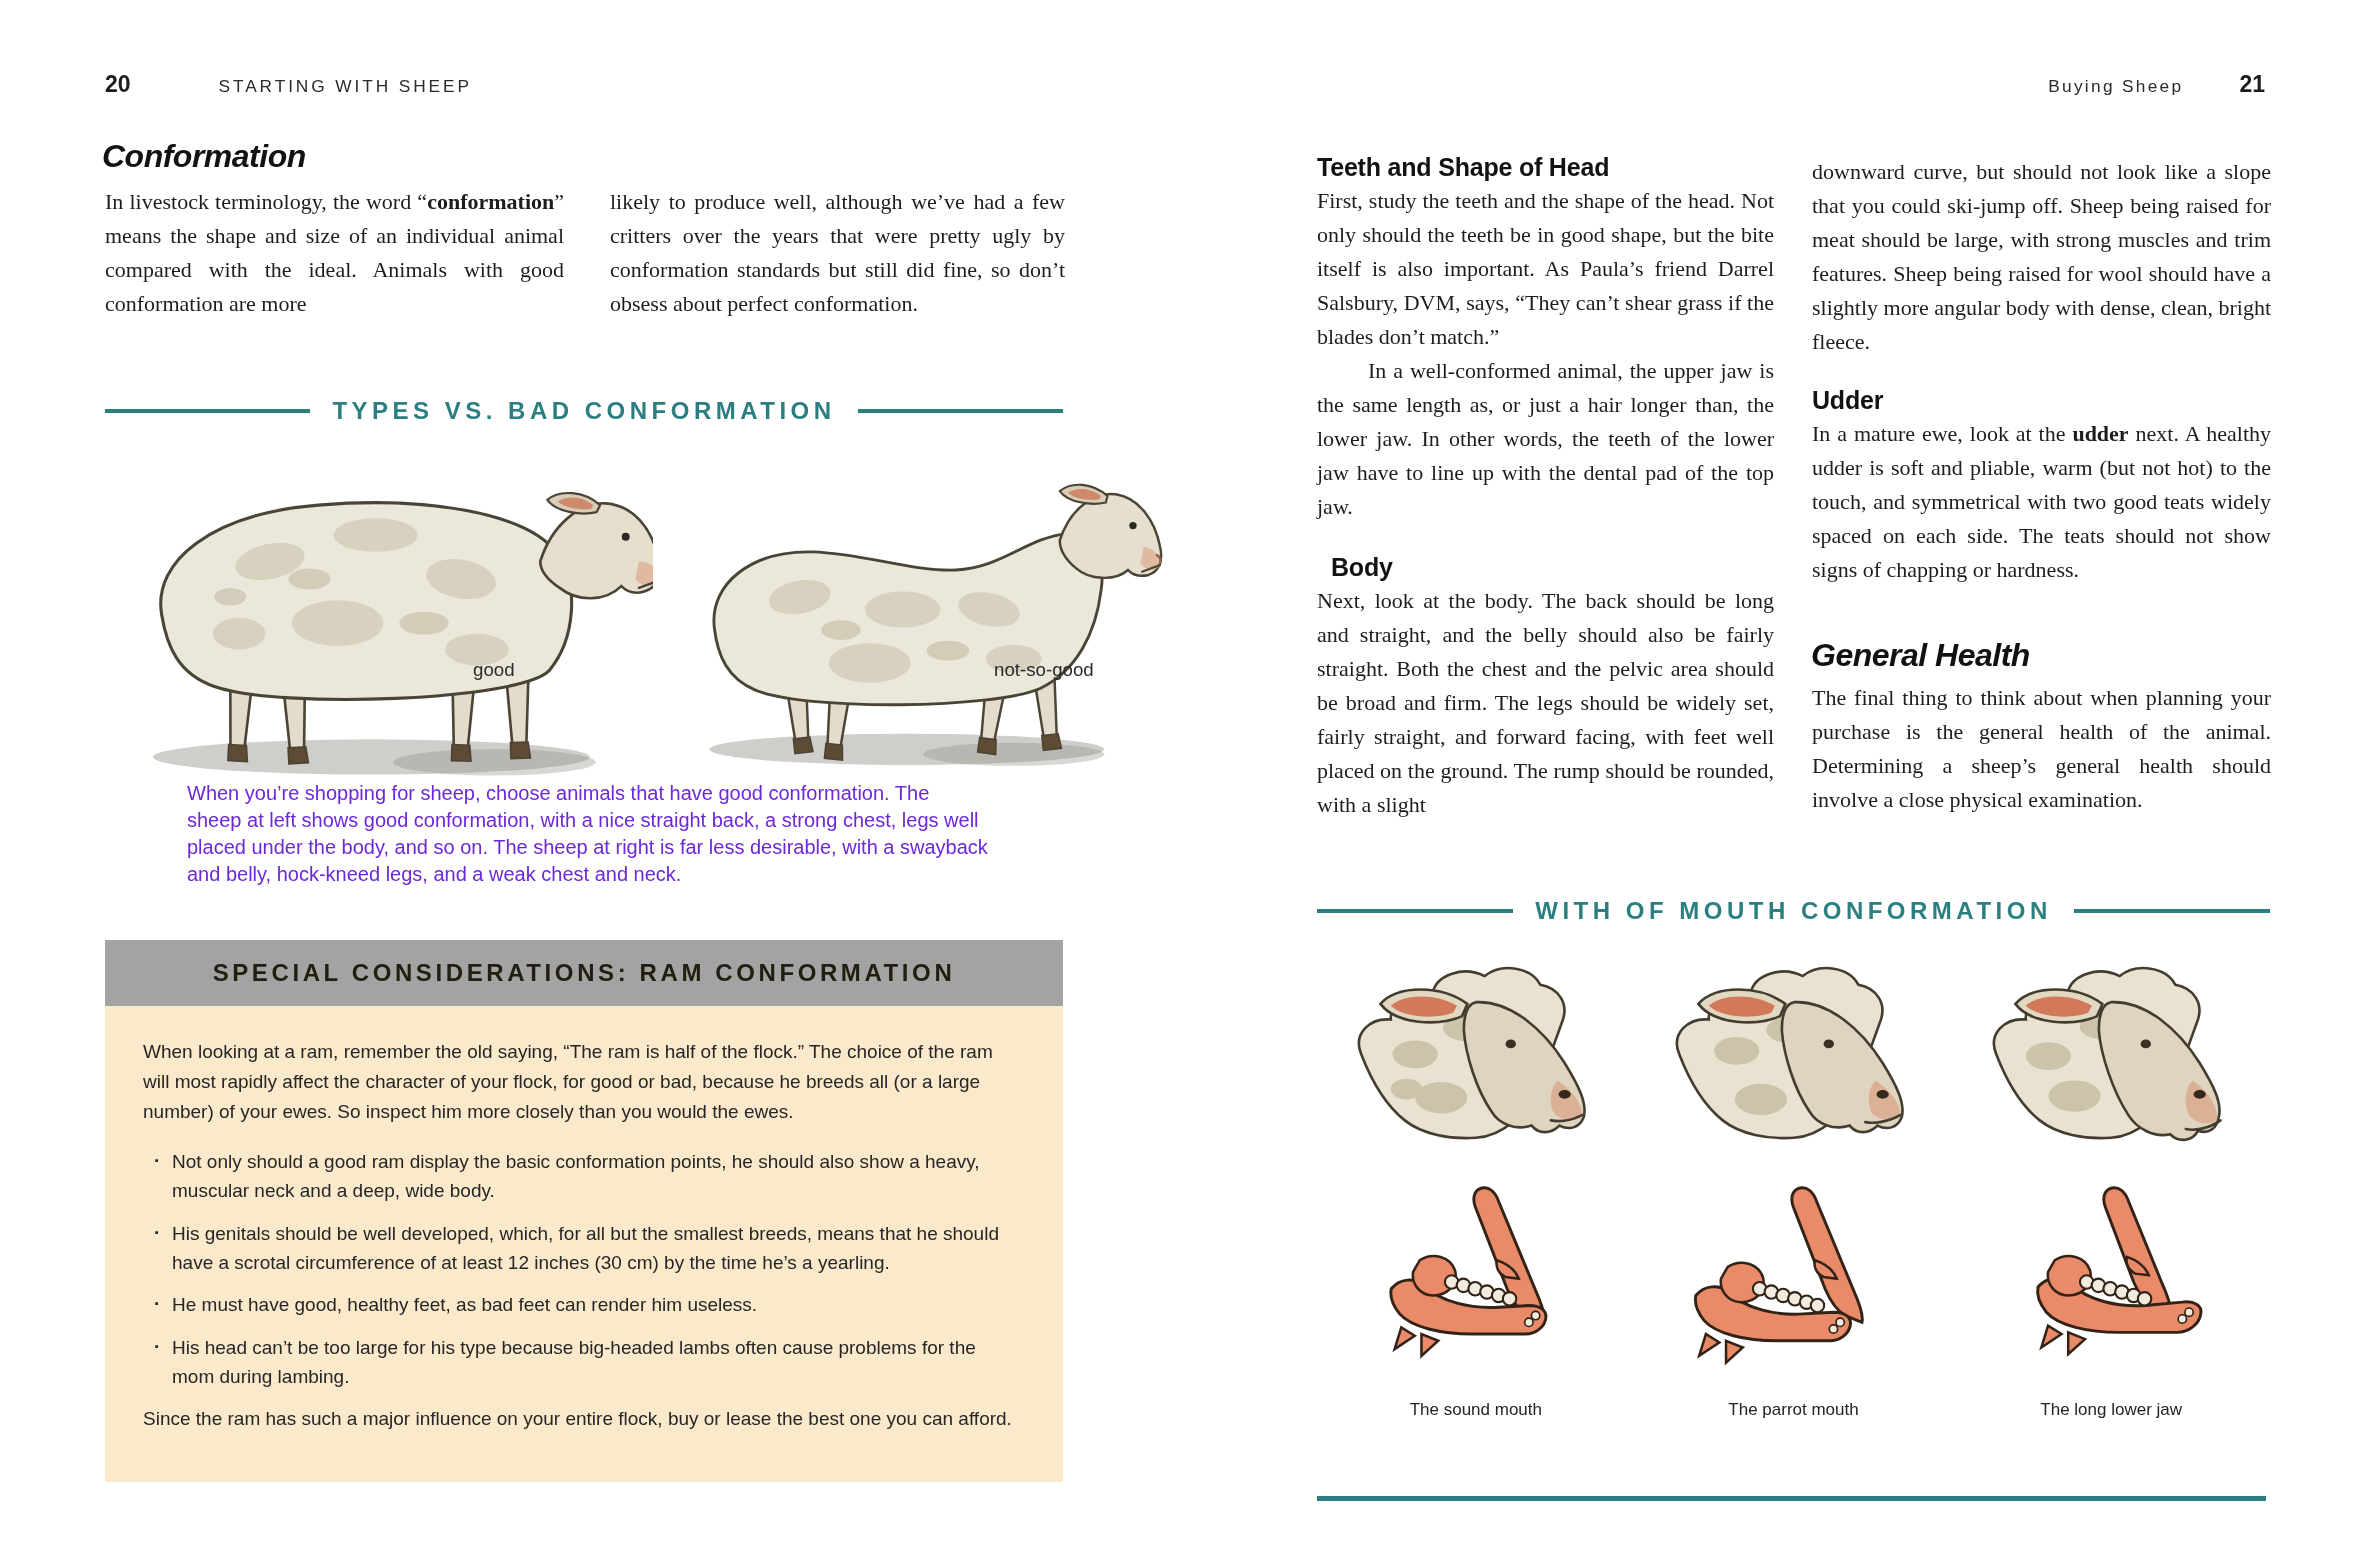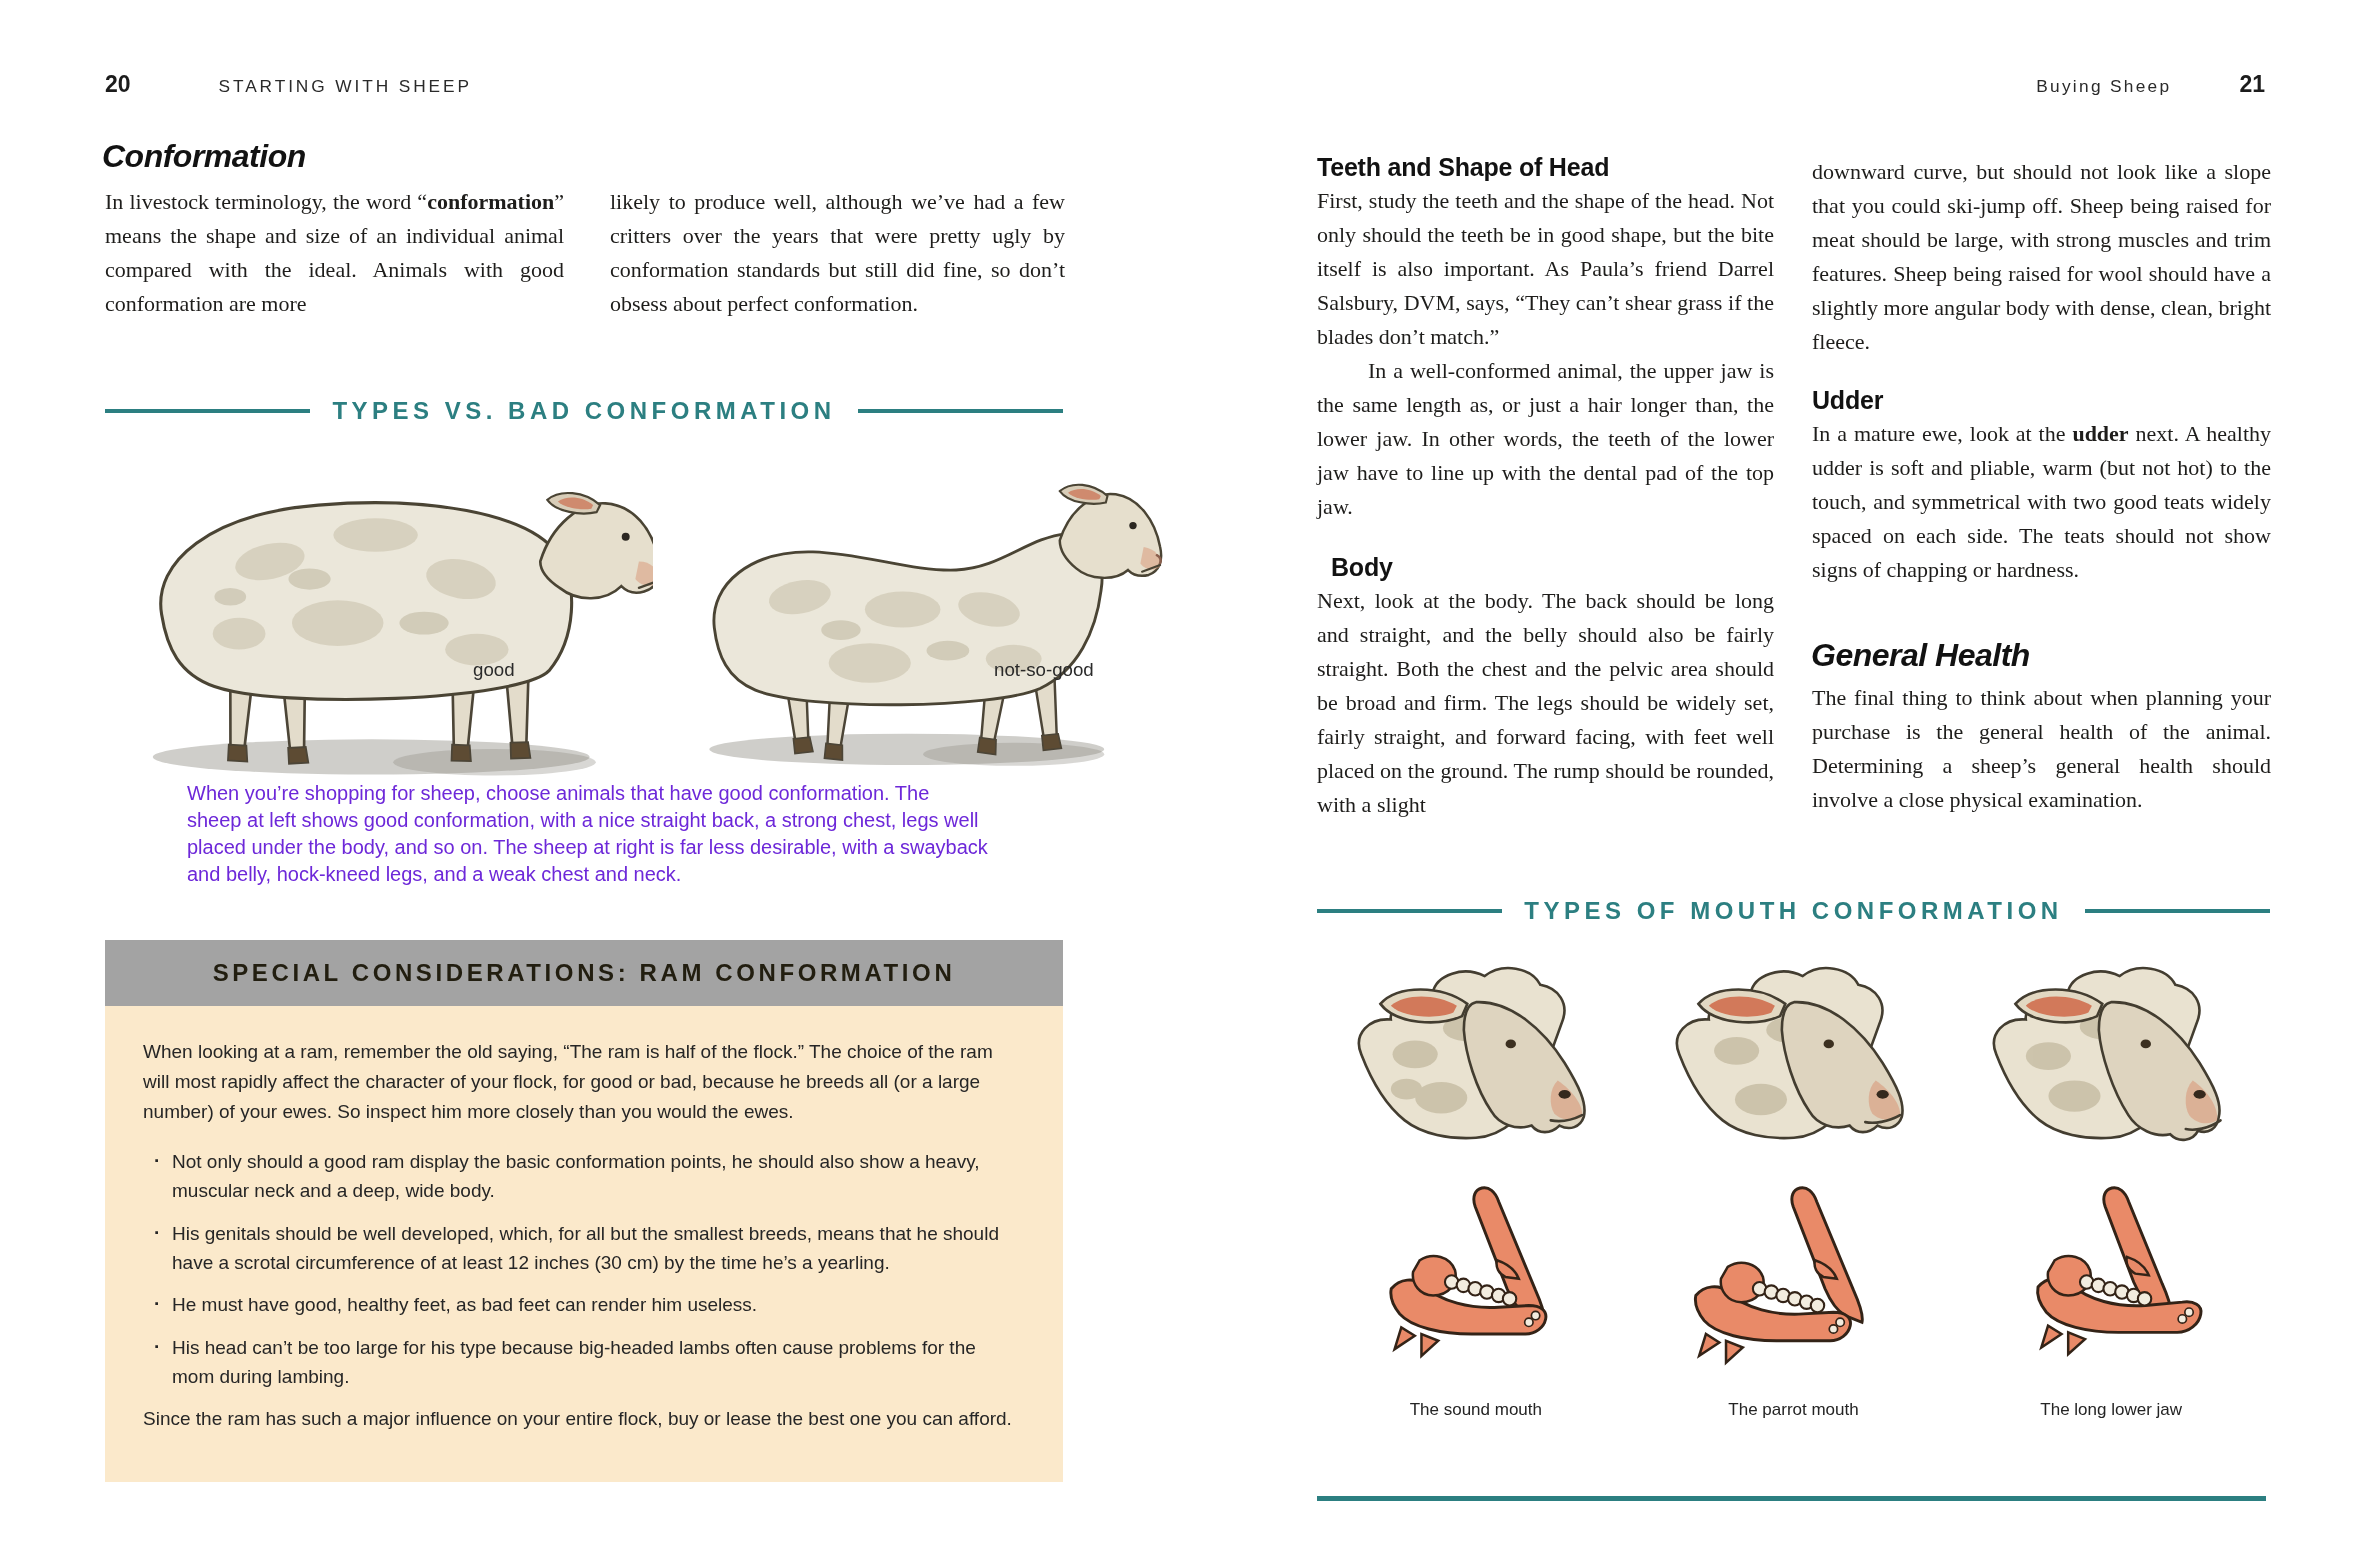--- a/index.html
+++ b/index.html
@@ -175,21 +175,21 @@
         <li><span class="dot">·</span><span>His genitals should be well developed, which, for all but the smallest breeds, means that he should have a scrotal circumference of at least 12 inches (30 cm) by the time he’s a yearling.</span></li>
         <li><span class="dot">·</span><span>He must have good, healthy feet, as bad feet can render him useless.</span></li>
         <li><span class="dot">·</span><span>His head can’t be too large for his type because big-headed lambs often cause problems for the mom during lambing.</span></li>
       </ul>
       <p>Since the ram has such a major influence on your entire flock, buy or lease the best one you can afford.</p>
     </div>
   </div>
 
   <div class="abs runhead" style="left:1947px;top:71px;width:318px;justify-content:flex-end;">
     <span class="runtitle" style="letter-spacing:2.3px;">Buying Sheep</span>
-    <span class="folio" style="margin-left:36px;">21</span>
+    <span class="folio" style="margin-left:24px;">21</span>
   </div>
 
   <div class="abs sub-head" style="left:1317px;top:153px;">Teeth and Shape of Head</div>
   <div class="abs serif-body" style="left:1317px;top:184px;width:457px;">
     <p>First, study the teeth and the shape of the head. Not only should the teeth be in good shape, but the bite itself is also important. As Paula’s friend Darrel Salsbury, DVM, says, “They can’t shear grass if the blades don’t match.”</p>
     <p class="indent">In a well-conformed animal, the upper jaw is the same length as, or just a hair longer than, the lower jaw. In other words, the teeth of the lower jaw have to line up with the dental pad of the top jaw.</p>
   </div>
 
   <div class="abs sub-head" style="left:1317px;top:553px;margin-left:14px;">Body</div>
   <div class="abs serif-body" style="left:1317px;top:584px;width:457px;">
@@ -205,21 +205,21 @@
     <p><span>In a mature ewe, look at the </span><b>udder</b><span> next. A healthy udder is soft and pliable, warm (but not hot) to the touch, and symmetrical with two good teats widely spaced on each side. The teats should not show signs of chapping or hardness.</span></p>
   </div>
 
   <div class="abs italic-head" style="left:1811px;top:637px;">General Health</div>
   <div class="abs serif-body" style="left:1812px;top:681px;width:459px;">
     <p>The final thing to think about when planning your purchase is the general health of the animal. Determining a sheep’s general health should involve a close physical examination.</p>
   </div>
 
   <div class="abs feature-row" style="left:1317px;top:897px;width:953px;">
     <div class="feature-rule"></div>
-    <div class="feature-title">TYPES OF MOUTH CONFORMATION</div>
+    <div class="feature-title">WITH OF MOUTH CONFORMATION</div>
     <div class="feature-rule"></div>
   </div>
 
   <div class="abs" style="left:1317px;top:950px;width:953px;display:flex;">
 
     <div class="mouth-col">
       <svg width="264" height="226" viewBox="0 0 300 260">
         <path d="M18,120 C8,96 28,78 52,80 C50,58 76,42 100,50 C104,28 136,18 160,30 C180,14 214,20 224,40 C246,44 256,62 250,80 C240,108 232,130 224,150 C210,190 180,214 150,216 C120,218 88,212 68,196 C44,177 28,146 18,120 Z" fill="#e9e2d0" stroke="#433d30" stroke-width="3"></path>
         <g opacity="0.45" fill="#ab9f80">
           <ellipse cx="80" cy="120" rx="26" ry="16"></ellipse>

